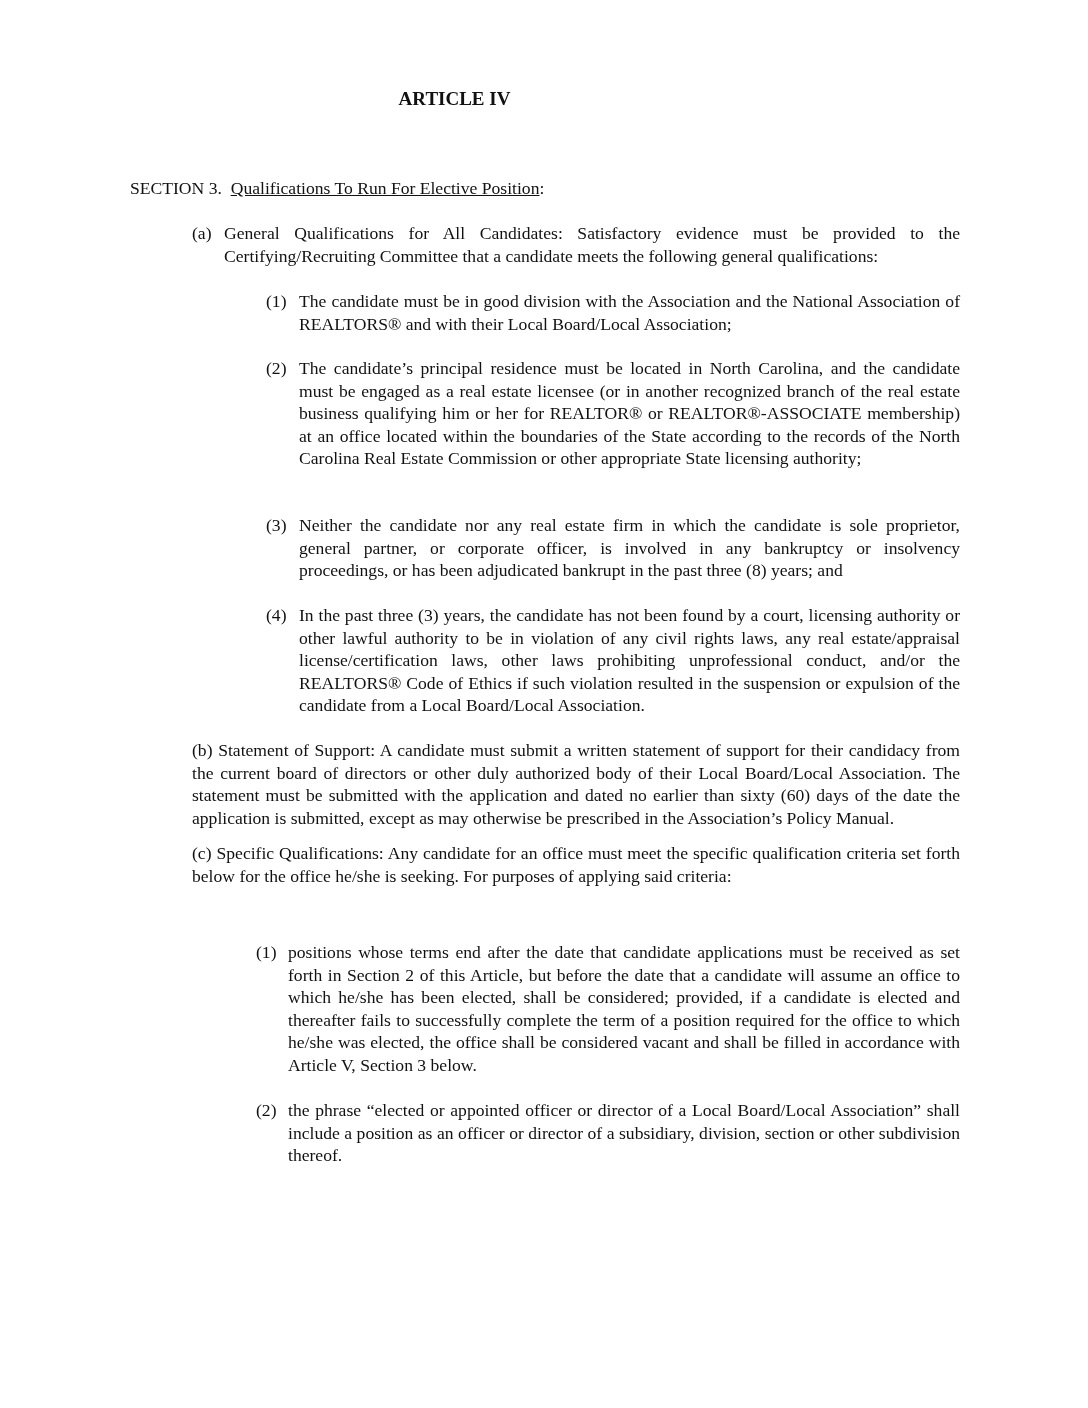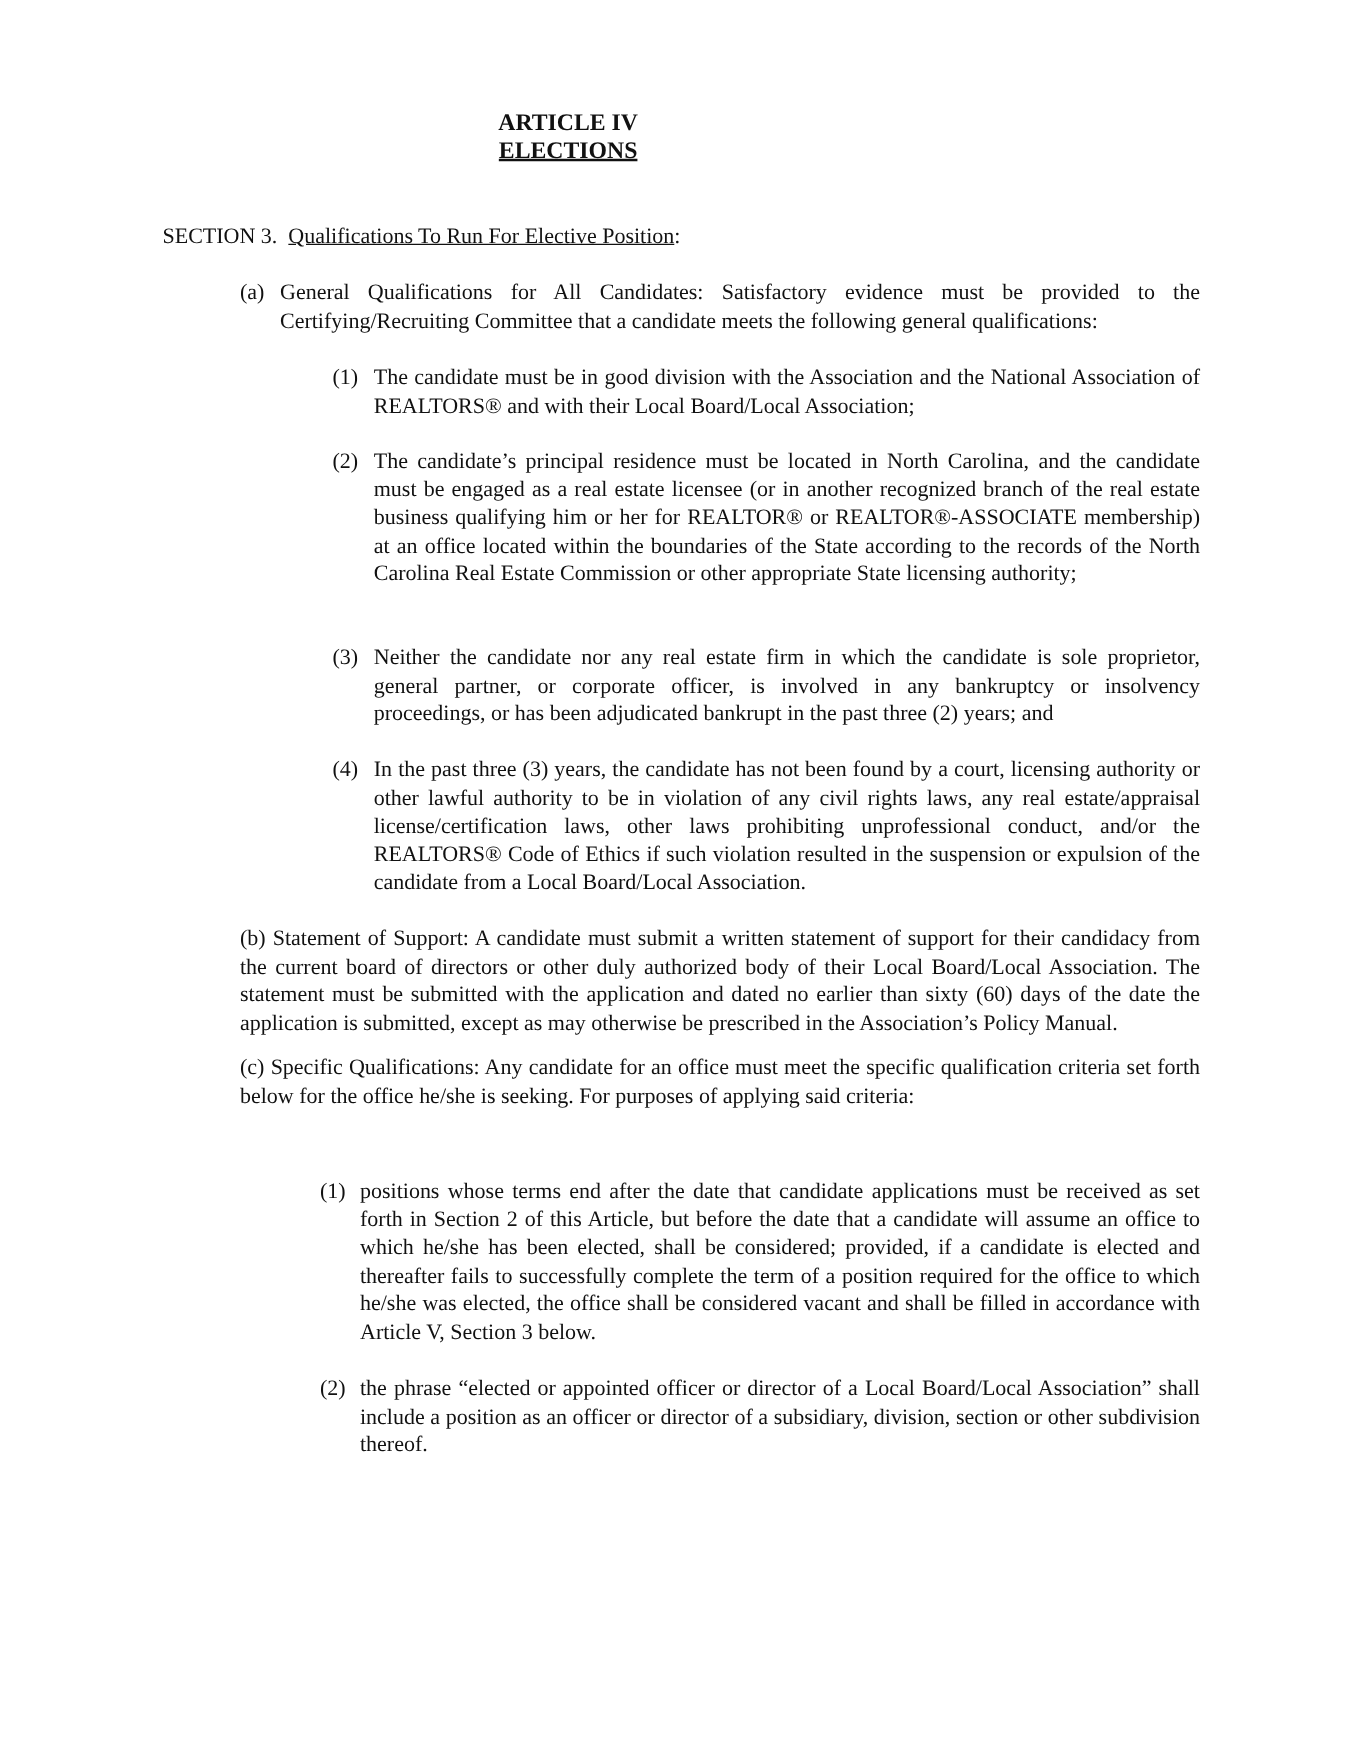--- a/index.html
+++ b/index.html
@@ -24,21 +24,20 @@
   .item { position: absolute; display: flex; }
   .item .lbl { flex: 0 0 auto; }
   .item .txt { flex: 1 1 auto; text-align: justify; }
 </style>
 </head>
 <body>
 
 <div class="page">
 
   <div class="title t1">ARTICLE IV</div>
-  <div class="title t2"><span>ELECTIONS</span></div>
 
   <div class="section">
     <span>SECTION 3.</span>&nbsp;
     <span class="u">Qualifications To Run For Elective Position</span><span>:</span>
   </div>
 
   <div class="item" style="left:192px; top:222px; width:768px;">
     <span class="lbl" style="width:32px;">(a)</span>
     <span class="txt">General Qualifications for All Candidates: Satisfactory evidence must be provided to the Certifying/Recruiting Committee that a candidate meets the following general qualifications:</span>
   </div>
@@ -48,21 +47,21 @@
     <span class="txt">The candidate must be in good division with the Association and the National Association of REALTORS® and with their Local Board/Local Association;</span>
   </div>
 
   <div class="item" style="left:266px; top:357px; width:694px;">
     <span class="lbl" style="width:33px;">(2)</span>
     <span class="txt">The candidate’s principal residence must be located in North Carolina, and the candidate must be engaged as a real estate licensee (or in another recognized branch of the real estate business qualifying him or her for REALTOR® or REALTOR®-ASSOCIATE membership) at an office located within the boundaries of the State according to the records of the North Carolina Real Estate Commission or other appropriate State licensing authority;</span>
   </div>
 
   <div class="item" style="left:266px; top:514px; width:694px;">
     <span class="lbl" style="width:33px;">(3)</span>
-    <span class="txt">Neither the candidate nor any real estate firm in which the candidate is sole proprietor, general partner, or corporate officer, is involved in any bankruptcy or insolvency proceedings, or has been adjudicated bankrupt in the past three (2) years; and</span>
+    <span class="txt">Neither the candidate nor any real estate firm in which the candidate is sole proprietor, general partner, or corporate officer, is involved in any bankruptcy or insolvency proceedings, or has been adjudicated bankrupt in the past three (8) years; and</span>
   </div>
 
   <div class="item" style="left:266px; top:604px; width:694px;">
     <span class="lbl" style="width:33px;">(4)</span>
     <span class="txt">In the past three (3) years, the candidate has not been found by a court, licensing authority or other lawful authority to be in violation of any civil rights laws, any real estate/appraisal license/certification laws, other laws prohibiting unprofessional conduct, and/or the REALTORS® Code of Ethics if such violation resulted in the suspension or expulsion of the candidate from a Local Board/Local Association.</span>
   </div>
 
   <div class="block" style="left:192px; top:739px; width:768px;">(b) Statement of Support: A candidate must submit a written statement of support for their candidacy from the current board of directors or other duly authorized body of their Local Board/Local Association.  The statement must be submitted with the application and dated no earlier than sixty (60) days of the date the application is submitted, except as may otherwise be prescribed in the Association’s Policy Manual.</div>
 
   <div class="block" style="left:192px; top:842px; width:768px;">(c) Specific Qualifications: Any candidate for an office must meet the specific qualification criteria set forth below for the office he/she is seeking.  For purposes of applying said criteria:</div>

